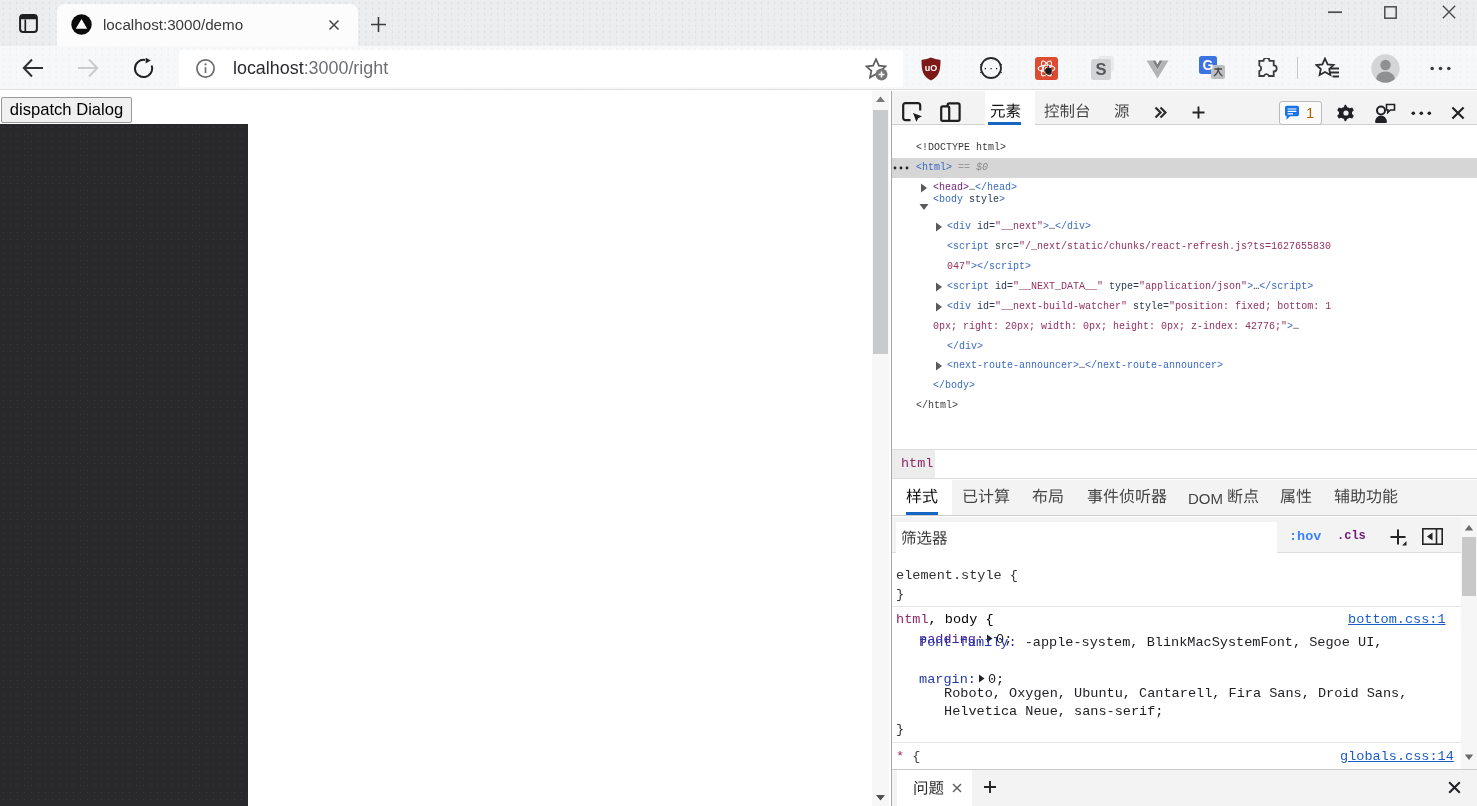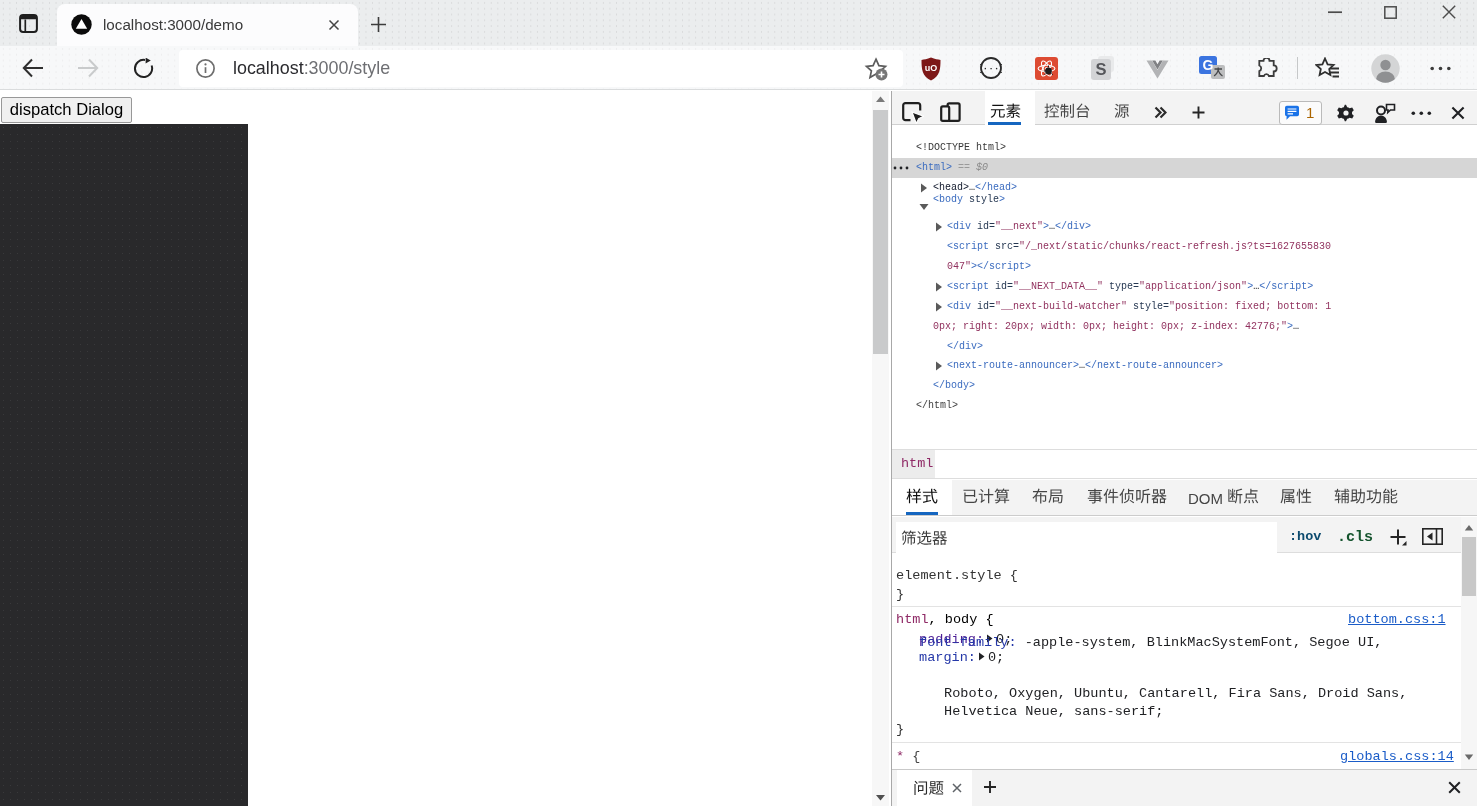--- a/index.html
+++ b/index.html
@@ -45,21 +45,21 @@
 <svg style="position:absolute;left:133px;top:58px" width="21" height="21" viewBox="0 0 21 21" fill="none">
     <path d="M12.0 2.0 A8.6 8.6 0 1 0 18.6 7.5" stroke="#222" stroke-width="2" fill="none"></path>
     <path d="M12.6 -0.4 L12.6 5.6 L17.8 2.6 Z" fill="#222"></path>
   </svg>
 <div class="abs" style="left:179px;top:50px;width:724px;height:37px;background:#fff;border-radius:4px"></div>
 <svg style="position:absolute;left:196px;top:59px" width="19" height="19" viewBox="0 0 19 19" fill="none">
     <circle cx="9.5" cy="9.5" r="8.6" stroke="#6e6e6e" stroke-width="1.7"></circle>
     <line x1="9.5" y1="8.2" x2="9.5" y2="14" stroke="#6e6e6e" stroke-width="1.7"></line>
     <circle cx="9.5" cy="5.4" r="1.1" fill="#6e6e6e"></circle>
   </svg>
-<div class="abs" style="left:233px;top:58px;font-size:17.9px;color:#2b2b2f">localhost<span style="color:#6e6f73">:3000/style</span></div>
+<div class="abs" style="left:233px;top:58px;font-size:17.9px;color:#2b2b2f">localhost<span style="color:#6e6f73">:3000/right</span></div>
 <svg style="position:absolute;left:864px;top:57px" width="24" height="24" viewBox="0 0 24 24" fill="none">
     <path d="M12 2.2 L14.9 8.6 L21.5 9.3 L16.6 13.8 L18 20.5 L12 17 L6 20.5 L7.4 13.8 L2.5 9.3 L9.1 8.6 Z" stroke="#5c5c5c" stroke-width="1.7" fill="none"></path>
     <circle cx="17.5" cy="17.5" r="6" fill="#767676"></circle>
     <path d="M17.5 14.5 V20.5 M14.5 17.5 H20.5" stroke="#fff" stroke-width="1.6"></path>
   </svg>
 <svg style="position:absolute;left:919px;top:56px" width="24" height="26" viewBox="0 0 24 26" fill="none">
     <path d="M12 1.5 C8 3.5 5 3 2.5 4 C2.5 13 3 20 12 24.5 C21 20 21.5 13 21.5 4 C19 3 16 3.5 12 1.5 Z" fill="#7d1818"></path>
     <text x="12" y="14.5" text-anchor="middle" font-family="Liberation Sans" font-size="9" font-weight="bold" fill="#fff">uO</text>
   </svg>
 <svg style="position:absolute;left:980px;top:57px" width="22" height="22" viewBox="0 0 22 22" fill="none">
@@ -181,21 +181,21 @@
 <svg style="position:absolute;left:893px;top:165px" width="16" height="6" viewBox="0 0 16 6" fill="none">
     <circle cx="2" cy="3" r="1.4" fill="#202124"></circle>
     <circle cx="8" cy="3" r="1.4" fill="#202124"></circle>
     <circle cx="14" cy="3" r="1.4" fill="#202124"></circle>
   </svg>
 <div class="abs mono" style="left:916px;top:138.00px"><span style="color:#383838">&lt;!DOCTYPE html&gt;</span></div>
 <div class="abs mono" style="left:916px;top:157.85px"><span style="color:#3A6BBF">&lt;html&gt;</span><span style="color:#9a9a9a"> == </span><span style="color:#8a8a8a;font-style:italic">$0</span></div>
 <svg style="position:absolute;left:920px;top:182.625px" width="8" height="10" viewBox="0 0 8 10" fill="none">
     <path d="M1 0.5 V9.5 L7 5 Z" fill="#5a5a5a"></path>
   </svg>
-<div class="abs mono" style="left:933px;top:177.70px"><span style="color:#0f172a">&lt;head&gt;</span><span style="color:#202124">…</span><span style="color:#3A6BBF">&lt;/head&gt;</span></div>
+<div class="abs mono" style="left:933px;top:177.70px"><span style="color:#701a75">&lt;head&gt;</span><span style="color:#202124">…</span><span style="color:#3A6BBF">&lt;/head&gt;</span></div>
 <svg style="position:absolute;left:919px;top:203.47500000000002px" width="10" height="8" viewBox="0 0 10 8" fill="none">
     <path d="M0.5 1 H9.5 L5 7 Z" fill="#5a5a5a"></path>
   </svg>
 <div class="abs mono" style="left:933px;top:190px"><span style="color:#3A6BBF">&lt;body</span><span style="color:#263852"> style</span><span style="color:#3A6BBF">&gt;</span></div>
 <svg style="position:absolute;left:935px;top:222.32500000000002px" width="8" height="10" viewBox="0 0 8 10" fill="none">
     <path d="M1 0.5 V9.5 L7 5 Z" fill="#5a5a5a"></path>
   </svg>
 <div class="abs mono" style="left:947px;top:217.40px"><span style="color:#3A6BBF">&lt;div</span><span style="color:#263852"> id</span><span style="color:#263852">=</span><span style="color:#91315E">"__next"</span><span style="color:#3A6BBF">&gt;</span><span style="color:#202124">…</span><span style="color:#3A6BBF">&lt;/div&gt;</span></div>
 <div class="abs mono" style="left:947px;top:237.25px"><span style="color:#3A6BBF">&lt;script</span><span style="color:#263852"> src</span><span style="color:#263852">=</span><span style="color:#91315E">"/_next/static/chunks/react-refresh.js?ts=1627655830</span></div>
 <div class="abs mono" style="left:947px;top:257.10px"><span style="color:#91315E">047"</span><span style="color:#3A6BBF">&gt;&lt;/script&gt;</span></div>
@@ -256,40 +256,40 @@
     <path transform="translate(2000)" d="M38 -182 56 -105C163 -134 307 -175 443 -214L434 -285L273 -242V-650H419V-722H51V-650H199V-222C138 -206 82 -192 38 -182ZM597 -824C597 -751 596 -680 594 -611H426V-539H591C576 -295 521 -93 307 22C326 36 351 62 361 81C590 -47 649 -273 665 -539H865C851 -183 834 -47 805 -16C794 -3 784 0 763 0C741 0 685 -1 623 -6C637 14 645 46 647 68C704 71 762 72 794 69C828 66 850 58 872 30C910 -16 924 -160 940 -574C940 -584 940 -611 940 -611H669C671 -680 672 -751 672 -824Z"></path>
     <path transform="translate(3000)" d="M383 -420V-334H170V-420ZM100 -484V79H170V-125H383V-8C383 5 380 9 367 9C352 10 310 10 263 8C273 28 284 57 288 77C351 77 394 76 422 65C449 53 457 32 457 -7V-484ZM170 -275H383V-184H170ZM858 -765C801 -735 711 -699 625 -670V-838H551V-506C551 -424 576 -401 672 -401C692 -401 822 -401 844 -401C923 -401 946 -434 954 -556C933 -561 903 -572 888 -585C883 -486 876 -469 837 -469C809 -469 699 -469 678 -469C633 -469 625 -475 625 -507V-609C722 -637 829 -673 908 -709ZM870 -319C812 -282 716 -243 625 -213V-373H551V-35C551 49 577 71 674 71C695 71 827 71 849 71C933 71 954 35 963 -99C943 -104 913 -116 896 -128C892 -15 884 4 843 4C814 4 703 4 681 4C634 4 625 -2 625 -34V-151C726 -179 841 -218 919 -263ZM84 -553C105 -562 140 -567 414 -586C423 -567 431 -549 437 -533L502 -563C481 -623 425 -713 373 -780L312 -756C337 -722 362 -682 384 -643L164 -631C207 -684 252 -751 287 -818L209 -842C177 -764 122 -685 105 -664C88 -643 73 -628 58 -625C67 -605 80 -569 84 -553Z"></path>
   </svg>
 <div class="abs" style="left:892px;top:517px;width:585px;height:36px;background:#f3f3f3;border-bottom:1px solid #ddd"></div>
 <div class="abs" style="left:896px;top:522px;width:381px;height:31px;background:#fff"></div>
 <svg style="position:absolute;left:901px;top:529.5px;" width="46.5" height="15.5" viewBox="0 -880 3000 1000" fill="#3e3e3e">
     <path transform="translate(0)" d="M263 -580V-360C263 -222 247 -78 96 32C113 42 137 65 148 80C311 -40 331 -203 331 -359V-580ZM102 -526V-208H169V-526ZM427 -416V-11H496V-351H625V79H695V-351H832V-92C832 -82 829 -79 819 -79C808 -78 778 -78 740 -79C749 -60 758 -33 761 -14C813 -14 850 -14 874 -25C897 -37 903 -57 903 -92V-416H695V-502H944V-566H392V-502H625V-416ZM205 -845C172 -758 113 -676 45 -622C63 -613 94 -596 108 -585C144 -617 180 -659 211 -706H268C290 -669 311 -624 321 -595L387 -619C379 -642 362 -675 344 -706H489V-762H245C256 -783 266 -806 275 -828ZM593 -845C567 -765 520 -689 462 -639C481 -629 510 -608 524 -596C554 -625 584 -663 609 -706H682C711 -670 741 -624 754 -594L818 -624C808 -647 787 -678 764 -706H944V-762H639C649 -784 658 -806 665 -828Z"></path>
     <path transform="translate(1000)" d="M61 -765C119 -716 187 -646 216 -597L278 -644C246 -692 177 -760 118 -806ZM446 -810C422 -721 380 -633 326 -574C344 -565 376 -545 390 -534C413 -562 435 -597 455 -636H603V-490H320V-423H501C484 -292 443 -197 293 -144C309 -130 331 -102 339 -83C507 -149 557 -264 576 -423H679V-191C679 -115 696 -93 771 -93C786 -93 854 -93 869 -93C932 -93 952 -125 959 -252C938 -257 907 -268 893 -282C890 -177 886 -163 861 -163C847 -163 792 -163 782 -163C756 -163 753 -166 753 -191V-423H951V-490H678V-636H909V-701H678V-836H603V-701H485C498 -731 509 -763 518 -795ZM251 -456H56V-386H179V-83C136 -63 90 -27 45 15L95 80C152 18 206 -34 243 -34C265 -34 296 -5 335 19C401 58 484 68 600 68C698 68 867 63 945 58C946 36 958 -1 966 -20C867 -10 715 -3 601 -3C495 -3 411 -9 349 -46C301 -74 278 -98 251 -100Z"></path>
     <path transform="translate(2000)" d="M196 -730H366V-589H196ZM622 -730H802V-589H622ZM614 -484C656 -468 706 -443 740 -420H452C475 -452 495 -485 511 -518L437 -532V-795H128V-524H431C415 -489 392 -454 364 -420H52V-353H298C230 -293 141 -239 30 -198C45 -184 64 -158 72 -141L128 -165V80H198V51H365V74H437V-229H246C305 -267 355 -309 396 -353H582C624 -307 679 -264 739 -229H555V80H624V51H802V74H875V-164L924 -148C934 -166 955 -194 972 -208C863 -234 751 -288 675 -353H949V-420H774L801 -449C768 -475 704 -506 653 -524ZM553 -795V-524H875V-795ZM198 -15V-163H365V-15ZM624 -15V-163H802V-15Z"></path>
   </svg>
-<div class="abs" style="left:1289px;top:529px;font-family:'Liberation Mono',monospace;font-size:13.5px;font-weight:bold;color:#0c4a6e">:hov</div>
-<div class="abs" style="left:1337px;top:529px;font-family:'Liberation Mono',monospace;font-size:15px;font-weight:bold;color:#14532d">.cls</div>
+<div class="abs" style="left:1289px;top:529px;font-family:'Liberation Mono',monospace;font-size:13.5px;font-weight:bold;color:#3b82f6">:hov</div>
+<div class="abs" style="left:1337px;top:529px;font-family:'Liberation Mono',monospace;font-size:12px;font-weight:bold;color:#701a75">.cls</div>
 <svg style="position:absolute;left:1389px;top:528px" width="18" height="18" viewBox="0 0 18 18" fill="none">
     <path d="M9 1.5 V16.5 M1.5 9 H16.5" stroke="#252525" stroke-width="2"></path>
     <path d="M13 17.5 L17.5 17.5 L17.5 13 Z" fill="#252525"></path>
   </svg>
 <svg style="position:absolute;left:1422px;top:528px" width="21" height="17" viewBox="0 0 21 17" fill="none">
     <rect x="0.8" y="0.8" width="19.4" height="15.4" stroke="#252525" stroke-width="1.6" fill="none"></rect>
     <line x1="14.5" y1="1" x2="14.5" y2="16" stroke="#252525" stroke-width="1.6"></line>
     <path d="M10.5 4.5 L5 8.5 L10.5 12.5 Z" fill="#252525"></path>
   </svg>
 <div class="abs mono2" style="left:896px;top:567.0px"><span style="color:#333">element.style {</span></div>
 <div class="abs mono2" style="left:896px;top:586.0px"><span style="color:#333">}</span></div>
 <div class="abs" style="left:892px;top:606px;width:569px;height:1px;background:#e3e3e3"></div>
 <div class="abs mono2" style="left:896px;top:611.0px"><span style="color:#8F2A66">html</span><span style="color:#000000">, body {</span></div>
 <div class="abs" style="left:1348px;top:611.0px;font-family:'Liberation Mono',monospace;font-size:13.55px;line-height:18px;color:#1a5cc8;text-decoration:underline;white-space:pre">bottom.css:1</div>
 <div class="abs mono2" style="left:919px;top:631px"><span style="color:#4c1d95">padding:</span><svg width="7" height="9" viewBox="0 0 7 9" style="margin:0 3px 0 2px">
       <path d="M1 0.5 V8.5 L6.5 4.5 Z" fill="#202124"></path>
     </svg><span style="color:#202124">0;</span></div>
-<div class="abs mono2" style="left:919px;top:649px"><span style="color:#2538a8">margin:</span><svg width="7" height="9" viewBox="0 0 7 9" style="margin:0 3px 0 2px">
+<div class="abs mono2" style="left:919px;top:671px"><span style="color:#2538a8">margin:</span><svg width="7" height="9" viewBox="0 0 7 9" style="margin:0 3px 0 2px">
       <path d="M1 0.5 V8.5 L6.5 4.5 Z" fill="#202124"></path>
     </svg><span style="color:#202124">0;</span></div>
 <div class="abs mono2" style="left:919px;top:634px"><span style="color:#2538a8">font-family:</span><span style="color:#202124"> -apple-system, BlinkMacSystemFont, Segoe UI,</span></div>
 <div class="abs mono2" style="left:944px;top:685.0px"><span style="color:#202124">Roboto, Oxygen, Ubuntu, Cantarell, Fira Sans, Droid Sans,</span></div>
 <div class="abs mono2" style="left:944px;top:703.0px"><span style="color:#202124">Helvetica Neue, sans-serif;</span></div>
 <div class="abs mono2" style="left:896px;top:721.0px"><span style="color:#333">}</span></div>
 <div class="abs" style="left:892px;top:742px;width:569px;height:1px;background:#e3e3e3"></div>
 <div class="abs mono2" style="left:896px;top:748.0px"><span style="color:#8F2A66">*</span><span style="color:#444"> {</span></div>
 <div class="abs" style="left:1340px;top:748.0px;font-family:'Liberation Mono',monospace;font-size:13.55px;line-height:18px;color:#1a5cc8;text-decoration:underline;white-space:pre">globals.css:14</div>
 <div class="abs" style="left:1461px;top:517px;width:16px;height:252px;background:#f6f6f6"></div>

